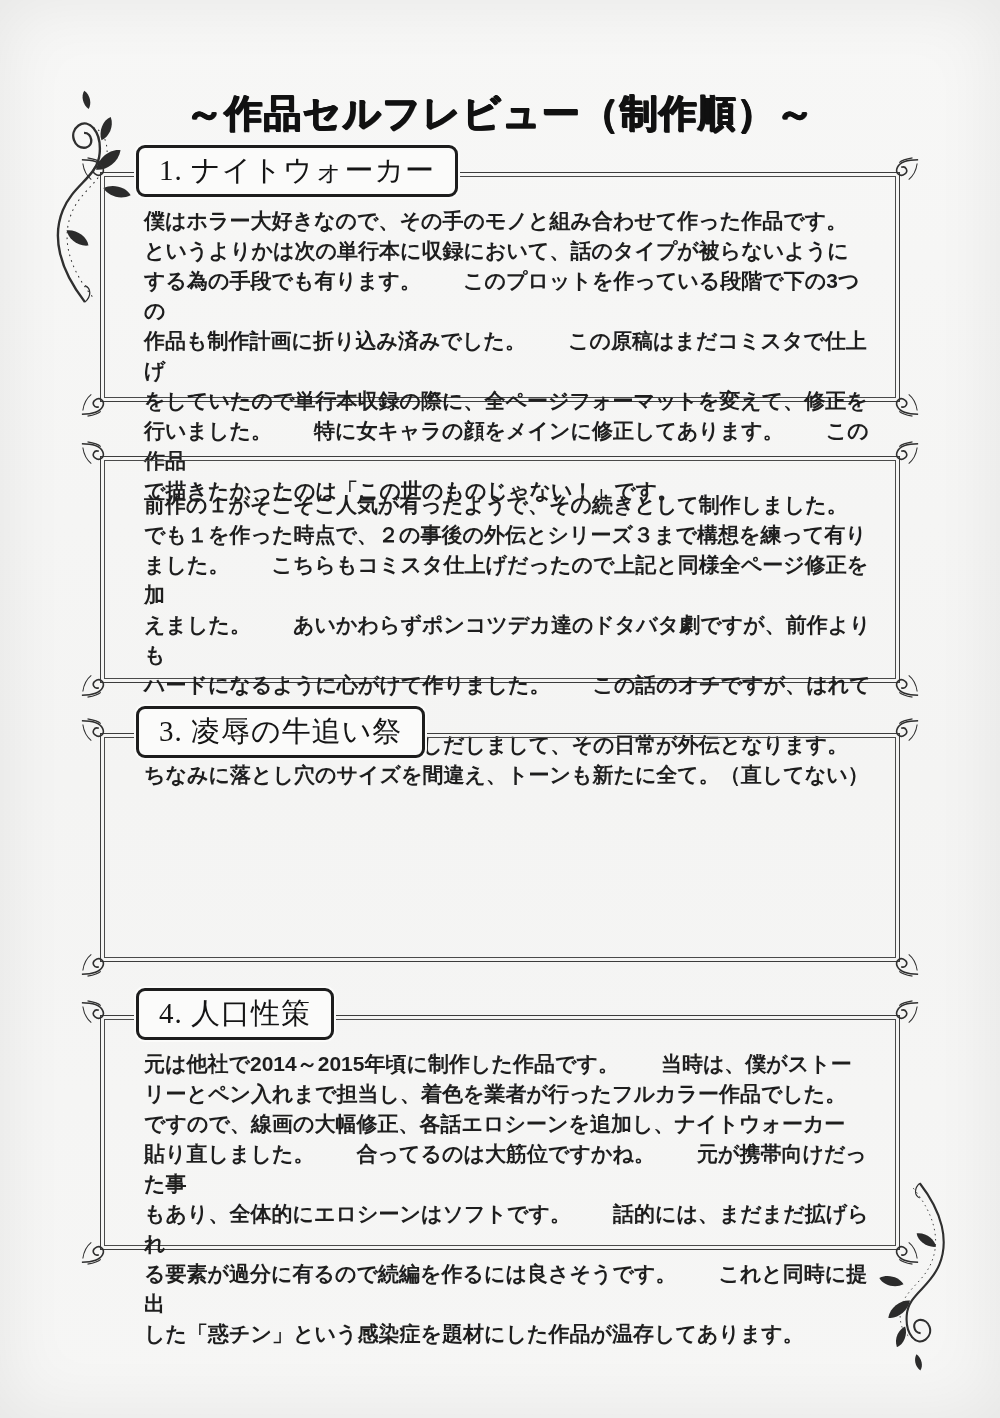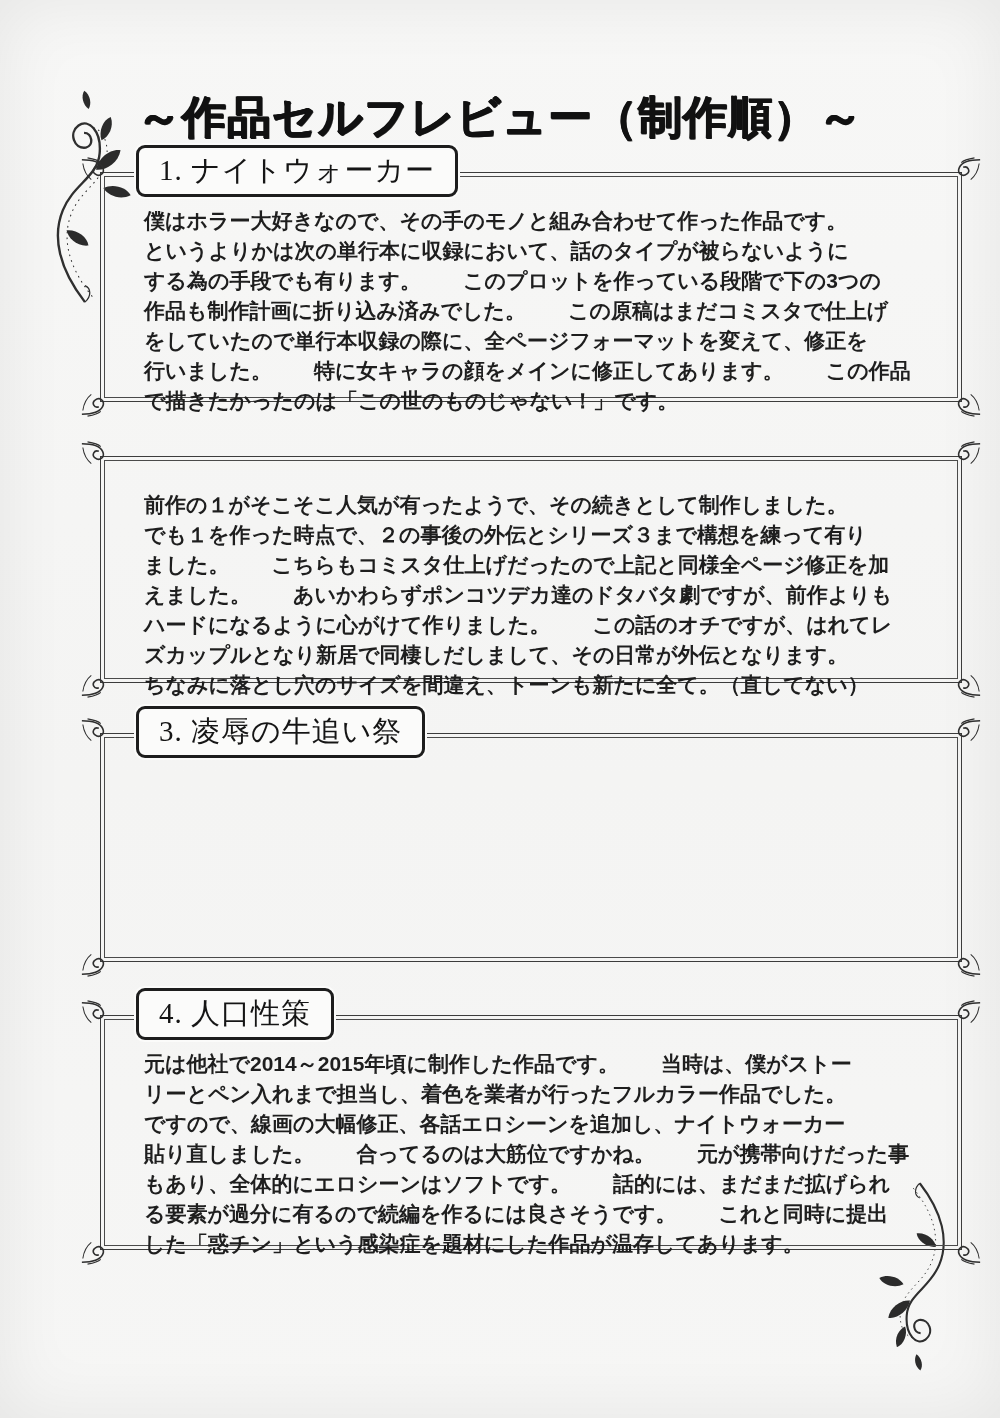--- a/index.html
+++ b/index.html
@@ -9,25 +9,25 @@
     margin:0 auto;
     background:linear-gradient(180deg,#f7f7f6 0%,#f4f4f3 55%,#f6f6f5 100%);
     box-shadow:inset 0 0 70px rgba(0,0,0,0.07);
     overflow:hidden;
     font-family:"Liberation Sans",sans-serif;
     color:#262626;
   }
   .page-title{
     position:absolute;top:88px;left:0;width:100%;
     margin:0;text-align:center;
-    font-size:44px;font-weight:bold;letter-spacing:1px;
+    font-size:38px;font-weight:bold;letter-spacing:1px;
     color:#111;
     text-shadow:0.6px 0 0 #111,-0.6px 0 0 #111,0 0.6px 0 #111,1px 1px 0 #333;
   }
-  .panel{position:absolute;left:100px;width:862px;}
+  .panel{position:absolute;left:100px;width:800px;}
   .frame{
     position:absolute;inset:0;
     border:1.6px solid #3c3c3c;
   }
   .frame::before{
     content:"";position:absolute;inset:3px;
     border:1px solid #4a4a4a;
   }
   .corner{position:absolute;width:32px;height:32px;}
   .c-tl{top:-17px;left:-21px;}

